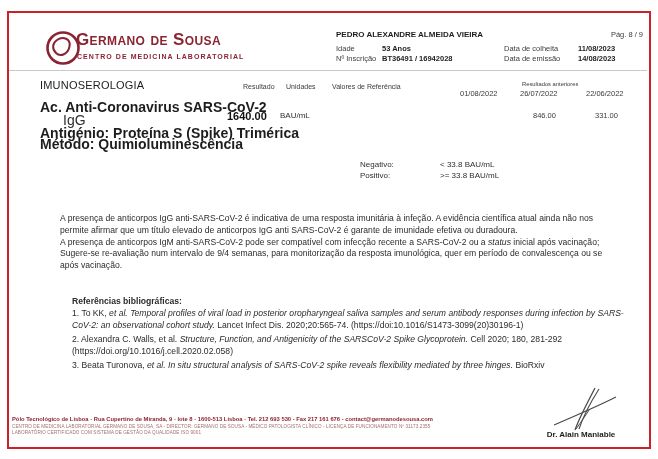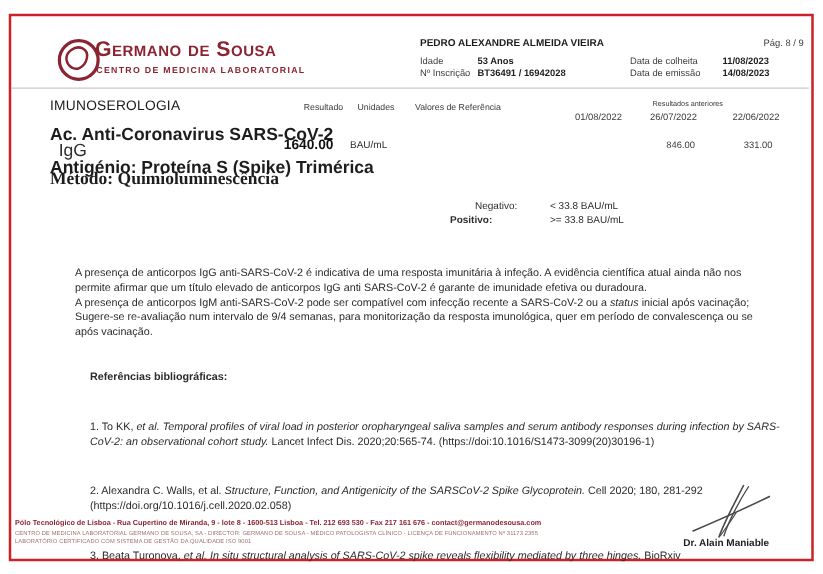--- a/index.html
+++ b/index.html
@@ -17,21 +17,21 @@
   .f7{font-size:7px;color:#3a3a3a;}
   .f75{font-size:7.5px;}
   .f8{font-size:8px;}
   .f85{font-size:14px;}
   .lbl{color:#3c3c3c;}
   .val{font-weight:bold;color:#1d1d1d;}
   .sec-title{font-size:11px;font-weight:normal;color:#1d1d1d;letter-spacing:.2px;}
   .tiny{font-size:5.8px;color:#3a3a3a;}
   .body-text{width:552px;font-size:8.6px;line-height:11.8px;color:#2b2b2b;text-align:left;}
   .body-text div{margin:0;}
-  .refs .ref{margin-bottom:2.5px;margin-top:28px;}
+  .refs .ref{margin-bottom:2.5px;}
   .refs em, .body-text em{font-style:italic;}
   .refs-heading{font-weight:bold;margin-bottom:2px;}
   .foot1{font-size:5.8px;font-weight:bold;color:#8b2432;white-space:nowrap;}
   .foot2{font-size:4.6px;color:#a2706e;white-space:nowrap;letter-spacing:.1px;}
   .sig-name{font-size:8px;font-weight:bold;color:#1d1d1d;text-align:center;width:90px;}
   .nowrap{white-space:nowrap;}
 </style>
 </head>
 <body>
 
@@ -66,31 +66,31 @@
   <div class="abs sec-title nowrap" style="left:40px;top:79px;">IMUNOSEROLOGIA</div>
   <div class="abs f7 nowrap" style="left:243px;top:83px;">Resultado</div>
   <div class="abs f7 nowrap" style="left:286px;top:83px;">Unidades</div>
   <div class="abs f7 nowrap" style="left:332px;top:83px;">Valores de Referência</div>
   <div class="abs tiny nowrap" style="left:522px;top:81px;">Resultados anteriores</div>
   <div class="abs f75 nowrap" style="left:460px;top:89px;color:#3a3a3a;">01/08/2022</div>
   <div class="abs f75 nowrap" style="left:520px;top:89px;color:#3a3a3a;">26/07/2022</div>
   <div class="abs f75 nowrap" style="left:586px;top:89px;color:#3a3a3a;">22/06/2022</div>
 
   <div class="abs f85 b nowrap" style="left:40px;top:99px;color:#1d1d1d;">Ac. Anti-Coronavirus SARS-CoV-2</div>
-  <div class="abs f85 nowrap" style="left:47px;top:112px;">IgG</div>
+  <div class="abs f85 nowrap" style="left:63px;top:112px;">IgG</div>
   <div class="abs b nowrap" style="left:227px;top:110px;font-size:11px;color:#111;">1640.00</div>
   <div class="abs f8 nowrap" style="left:280px;top:111px;">BAU/mL</div>
   <div class="abs f75 nowrap" style="left:533px;top:111px;color:#3a3a3a;">846.00</div>
   <div class="abs f75 nowrap" style="left:595px;top:111px;color:#3a3a3a;">331.00</div>
   <div class="abs f85 b nowrap" style="left:40px;top:125px;color:#1d1d1d;">Antigénio: Proteína S (Spike) Trimérica</div>
-  <div class="abs f85 b nowrap" style="left:40px;top:136px;color:#1d1d1d;font-family:Liberation Serif, serif;">Método: Quimioluminescência</div>
+  <div class="abs f85 b nowrap" style="left:40px;top:136px;color:#1d1d1d;">Método: Quimioluminescência</div>
 
-  <div class="abs f8 nowrap" style="left:380px;top:160px;">Negativo:</div>
+  <div class="abs f8 nowrap" style="left:360px;top:160px;">Negativo:</div>
   <div class="abs f8 nowrap" style="left:440px;top:160px;">&lt; 33.8 BAU/mL</div>
-  <div class="abs f8 nowrap" style="left:360px;top:171px;font-weight:bold;">Positivo:</div>
+  <div class="abs f8 nowrap" style="left:360px;top:171px;">Positivo:</div>
   <div class="abs f8 nowrap" style="left:440px;top:171px;">&gt;= 33.8 BAU/mL</div>
 
   <div class="abs body-text" style="left:60px;top:213px;">
     <div>A presença de anticorpos IgG anti-SARS-CoV-2 é indicativa de uma resposta imunitária à infeção. A evidência científica atual ainda não nos permite afirmar que um título elevado de anticorpos IgG anti SARS-CoV-2 é garante de imunidade efetiva ou duradoura.</div>
     <div><span>A presença de anticorpos IgM anti-SARS-CoV-2 pode ser compatível com infecção recente a SARS-CoV-2 ou a </span><em>status</em><span> inicial após vacinação;</span></div>
     <div>Sugere-se re-avaliação num intervalo de 9/4 semanas, para monitorização da resposta imunológica, quer em período de convalescença ou se após vacinação.</div>
   </div>
 
   <div class="abs body-text refs" style="left:72px;top:296px;">
     <div class="refs-heading">Referências bibliográficas:</div>

